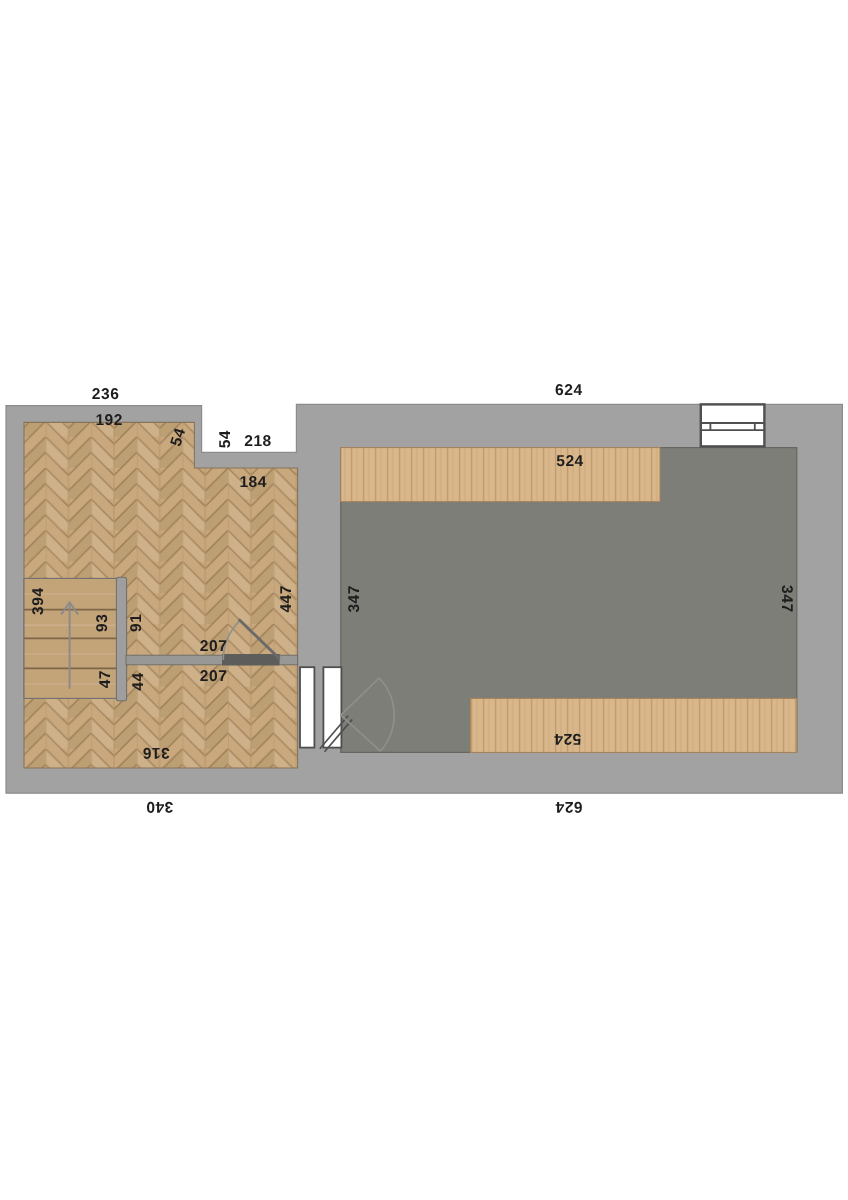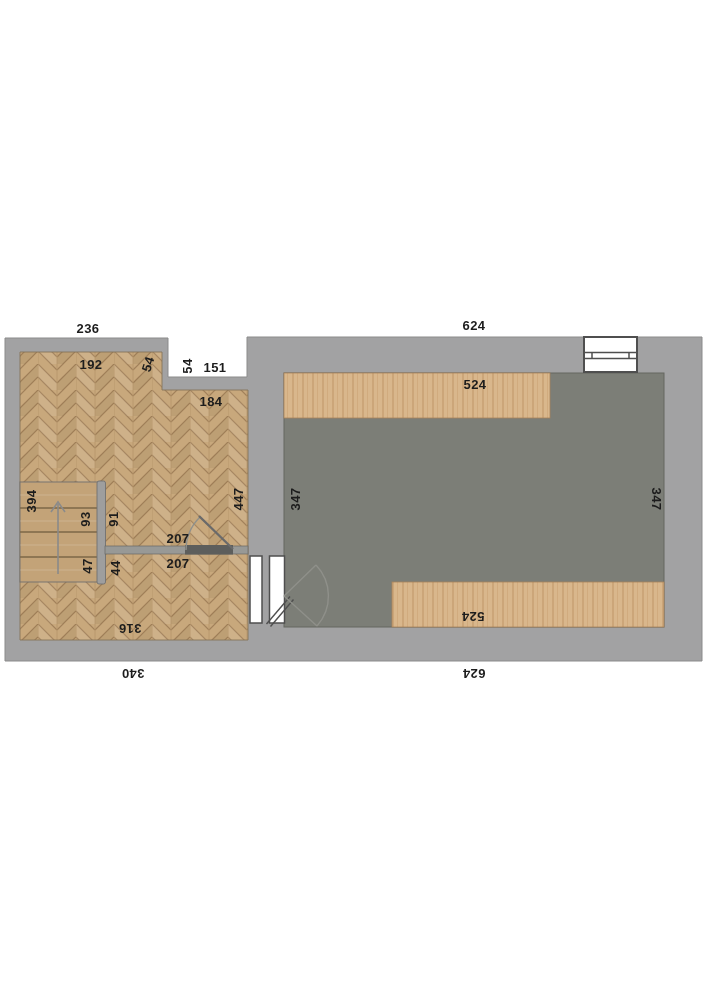--- a/index.html
+++ b/index.html
@@ -6,21 +6,21 @@
   .stage{position:relative;width:707px;height:1000px;background:#ffffff;overflow:hidden;}
   .stage svg{position:absolute;left:0;top:0;}
   .labels{position:absolute;left:0;top:0;width:707px;height:1000px;pointer-events:none;}
   .lbl{position:absolute;font-family:"Liberation Sans",sans-serif;font-weight:700;font-size:13px;
        color:#1d1d1d;letter-spacing:.4px;white-space:nowrap;transform-origin:center;}
   
   .l0 {left:88px; top:328px; transform:translate(-50%,-50%);}
   .l1 {left:474px;top:325px; transform:translate(-50%,-50%);}
   .l2 {left:187px;top:366px; transform:translate(-50%,-50%) rotate(-90deg);}
   .l3 {left:215px;top:367px; transform:translate(-50%,-50%);}
-  .l4 {left:91px; top:364px; transform:translate(-50%,-50%);}
+  .l4 {left:91px; top:350px; transform:translate(-50%,-50%);}
   .l5 {left:148px;top:364px; transform:translate(-50%,-50%) rotate(-72deg);}
   .l6 {left:211px;top:401px; transform:translate(-50%,-50%);}
   .l7 {left:31px; top:501px; transform:translate(-50%,-50%) rotate(-90deg);}
   .l8 {left:85px; top:519px; transform:translate(-50%,-50%) rotate(-90deg);}
   .l9 {left:87px; top:566px; transform:translate(-50%,-50%) rotate(-90deg);}
   .l10{left:113px;top:519px; transform:translate(-50%,-50%) rotate(-90deg);}
   .l11{left:115px;top:568px; transform:translate(-50%,-50%) rotate(-90deg);}
   .l12{left:238px;top:499px; transform:translate(-50%,-50%) rotate(-90deg);}
   .l13{left:178px;top:538px; transform:translate(-50%,-50%);}
   .l14{left:178px;top:563px; transform:translate(-50%,-50%);}
@@ -122,21 +122,21 @@
         <line x1="284" y1="596" x2="316" y2="565"></line>
         <line x1="284" y1="596" x2="317" y2="626"></line>
       </g>
     </g>
   </svg>
 
   <div class="labels">
     <div class="lbl l0">236</div>
     <div class="lbl l1">624</div>
     <div class="lbl l2">54</div>
-    <div class="lbl l3">151</div>
+    <div class="lbl l3">218</div>
     <div class="lbl l4">192</div>
     <div class="lbl l5">54</div>
     <div class="lbl l6">184</div>
     <div class="lbl l7">394</div>
     <div class="lbl l8">93</div>
     <div class="lbl l9">47</div>
     <div class="lbl l10">91</div>
     <div class="lbl l11">44</div>
     <div class="lbl l12">447</div>
     <div class="lbl l13">207</div>

